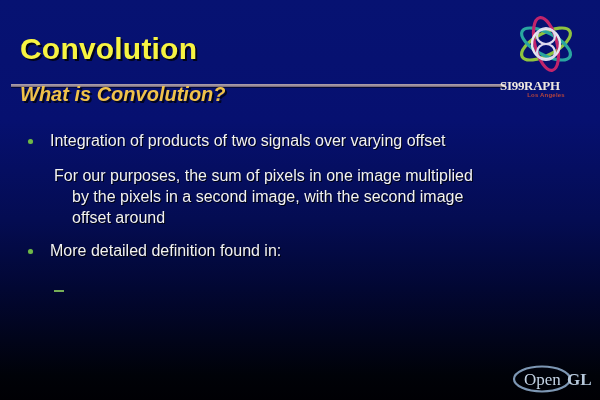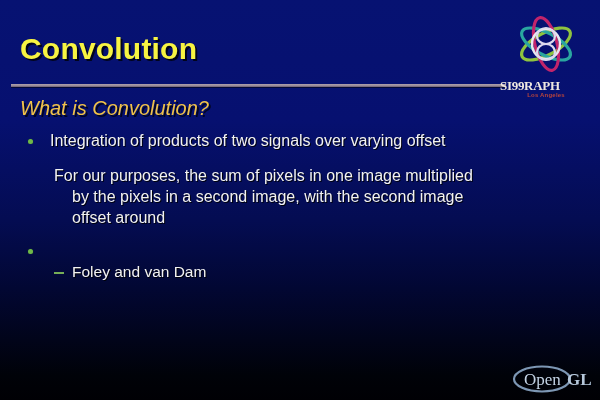--- a/index.html
+++ b/index.html
@@ -45,23 +45,23 @@
     width: 495px;
     height: 3px;
     background: linear-gradient(to bottom, #b0a2ad 0%, #9a8c9a 50%, #6e6070 100%);
     box-shadow: 0 1px 0 rgba(0,0,0,0.5);
   }
 
   
   #subtitle {
     position: absolute;
     left: 20px;
-    top: 97px;
+    top: 83px;
     font-size: 20px;
-    font-weight: normal;
+    font-weight: bold;
     font-style: italic;
     color: #f0c24a;
     text-shadow: 2px 2px 0 rgba(0,0,0,0.7);
     white-space: nowrap;
   }
 
   
   #body {
     position: absolute;
     left: 24px;
@@ -192,27 +192,27 @@
       <span>by the pixels in a second image, with the second image</span>
     </div>
     <div class="line p2 hang">
       <span>offset around</span>
     </div>
 
     <div class="gap-md"></div>
 
     <div class="line b1">
       <span class="marker"></span>
+      <span>More detailed definition found in:</span>
     </div>
 
     <div class="gap-md"></div>
 
     <div class="line b3">
       <span class="dash"></span>
-      <span>Foley and van Dam</span>
     </div>
 
     <div class="gap-sm"></div>
 
 
   </div>
 
   <div id="siggraph">
     <svg class="rings" width="92" height="72" viewBox="0 0 92 72">
       <g fill="none" stroke-width="3.2">

